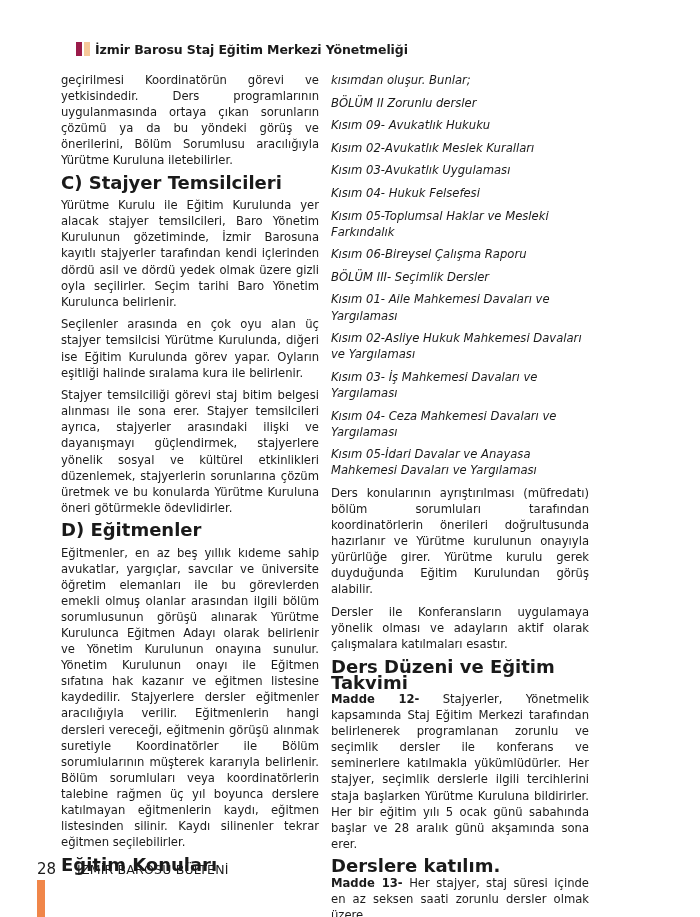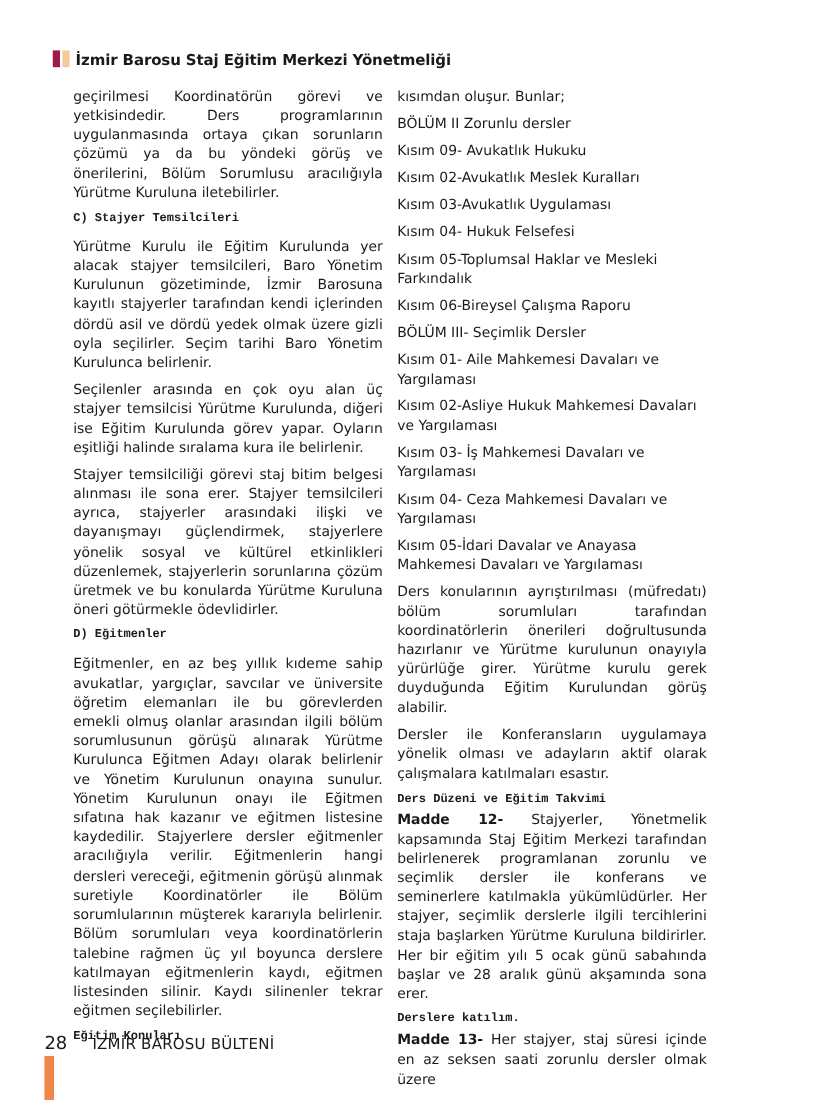--- a/index.html
+++ b/index.html
@@ -1,27 +1,27 @@
 <!DOCTYPE html>
 <html><head>
 <meta charset="utf-8">
 <style>
   html, body { margin:0; padding:0; background:#ffffff; }
   body { width:700px; height:917px; position:relative; overflow:hidden;
          font-family:"DejaVu Sans", sans-serif; color:#1a1a1a; }
-  .header { position:absolute; left:44px; top:41px; display:flex; align-items:center; height:16px; }
+  .header { position:absolute; left:76px; top:41px; display:flex; align-items:center; height:16px; }
   .bar1 { width:6px; height:14px; background:#9b1b4a; margin-right:2px; }
   .bar2 { width:6px; height:14px; background:#f6c99a; margin-right:5px; }
   .header-title { font-weight:bold; font-size:12.5px; color:#1a1a1a; letter-spacing:-0.1px; }
   .col { position:absolute; top:72px; width:258px; font-size:11.6px; line-height:16.1px; }
   .col.left { left:61px; }
   .col.right { left:331px; }
   .col p { margin:0 0 6.5px 0; text-align:justify; hyphens:manual; }
-  .col p.list { text-align:left; }
-  .col h4 { margin:0 0 6px 0; font-size:10px; font-weight:bold;font-family:Liberation Mono, monospace; }
+  .col p.list { text-align:left;font-style:italic; }
+  .col h4 { margin:0 0 6px 0; font-size:18px; font-weight:bold; }
   .col h4.tight { margin-bottom:0; }
   .col b { font-weight:bold; }
   .footer { position:absolute; left:37px; top:860px; display:flex; align-items:center; }
   .page-num { font-size:15px; font-weight:normal; width:24px; }
   .pub-name { font-size:12.5px; margin-left:16px; letter-spacing:0.2px; }
   .orange-bar { position:absolute; left:37px; top:880px; width:8px; height:37px; background:#f08649; }
 </style>
 </head>
 <body>
 

